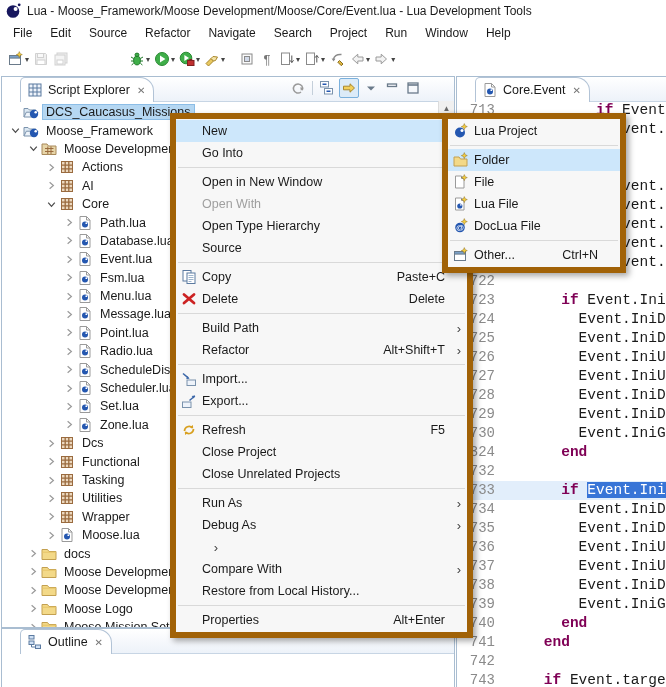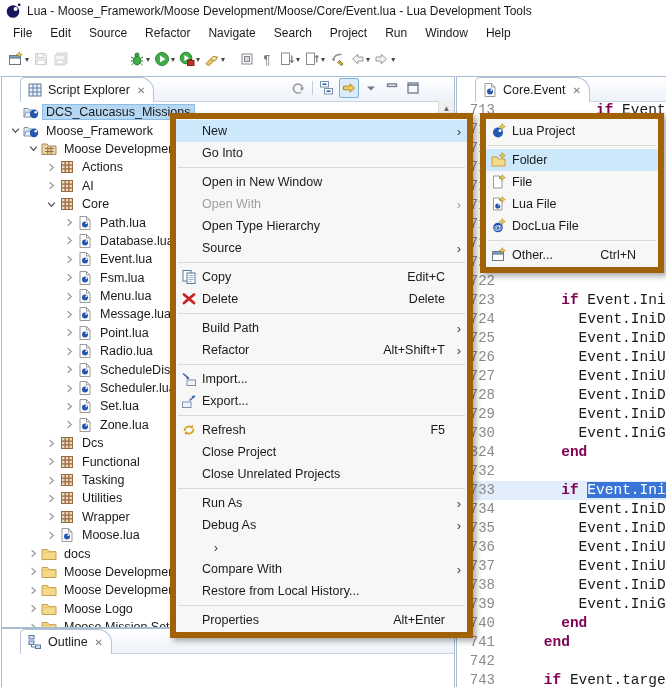--- a/index.html
+++ b/index.html
@@ -41,21 +41,21 @@
   
   #code{position:absolute;left:0;top:24px;right:0;bottom:0;overflow:hidden;font-family:"Liberation Mono",monospace;font-size:14.5px}
   .cl{display:flex;height:19px;line-height:19px;white-space:pre}
   .cl.cur{background:#e2eefb}
   .ln{width:38px;text-align:right;color:#8a8a8a;padding-right:14px;flex:none;font-size:14px}
   .ct .k{color:#7f0055;font-weight:bold}
   .ct .s{background:#3875d7;color:#fff}
   
   .menu{position:absolute;background:#f7f7f7;border:6px solid #a16207;box-shadow:3px 3px 6px rgba(0,0,0,.35);font-size:12.5px;padding:1px 0}
   #ctxMenu{left:170px;top:113px;width:291px;z-index:100}
-  #newSubmenu{left:480px;top:113px;width:172px;z-index:101}
+  #newSubmenu{left:442px;top:113px;width:172px;z-index:101}
   .mi{display:flex;align-items:center;height:22px}
   .mi .mi-ic{width:26px;display:inline-flex;justify-content:center;flex:none}
   .mi .mi-lb{flex:1;white-space:nowrap}
   .mi .mi-sc{padding-right:6px;white-space:nowrap}
   .mi .mi-ar{width:16px;text-align:center;color:#444;font-size:13px}
   .mi.hl{background:#cde7fb}
   .mi.dis{color:#9f9f9f}
   .mi.dis .mi-ar{color:#9f9f9f}
   .msep{height:1px;background:#d9d9d9;margin:3px 2px}
 </style>
@@ -833,21 +833,21 @@
       <span class="mi-ic">
         <span class="ic">
           <svg viewBox="0 0 16 16">
             <rect x="2" y="1.5" width="8" height="10.5" fill="#fff" stroke="#5b7aa0"></rect>
             <rect x="6" y="4" width="8" height="10.5" fill="#fff" stroke="#5b7aa0"></rect>
             <path d="M7.5 6.5h5M7.5 8.5h5M7.5 10.5h5M7.5 12.5h3" stroke="#9db4cc"></path>
           </svg>
         </span>
       </span>
       <span class="mi-lb">Copy</span>
-      <span class="mi-sc">Edit+C</span>
+      <span class="mi-sc">Paste+C</span>
       <span class="mi-ar"></span>
     </div>
     <div class="mi">
       <span class="mi-ic">
         <span class="ic">
           <svg viewBox="0 0 16 16">
             <path d="M3 3.5l10 8.5M13 3.5L3 12" stroke="#cc2222" stroke-width="2.8" stroke-linecap="round"></path>
           </svg>
         </span>
       </span>

